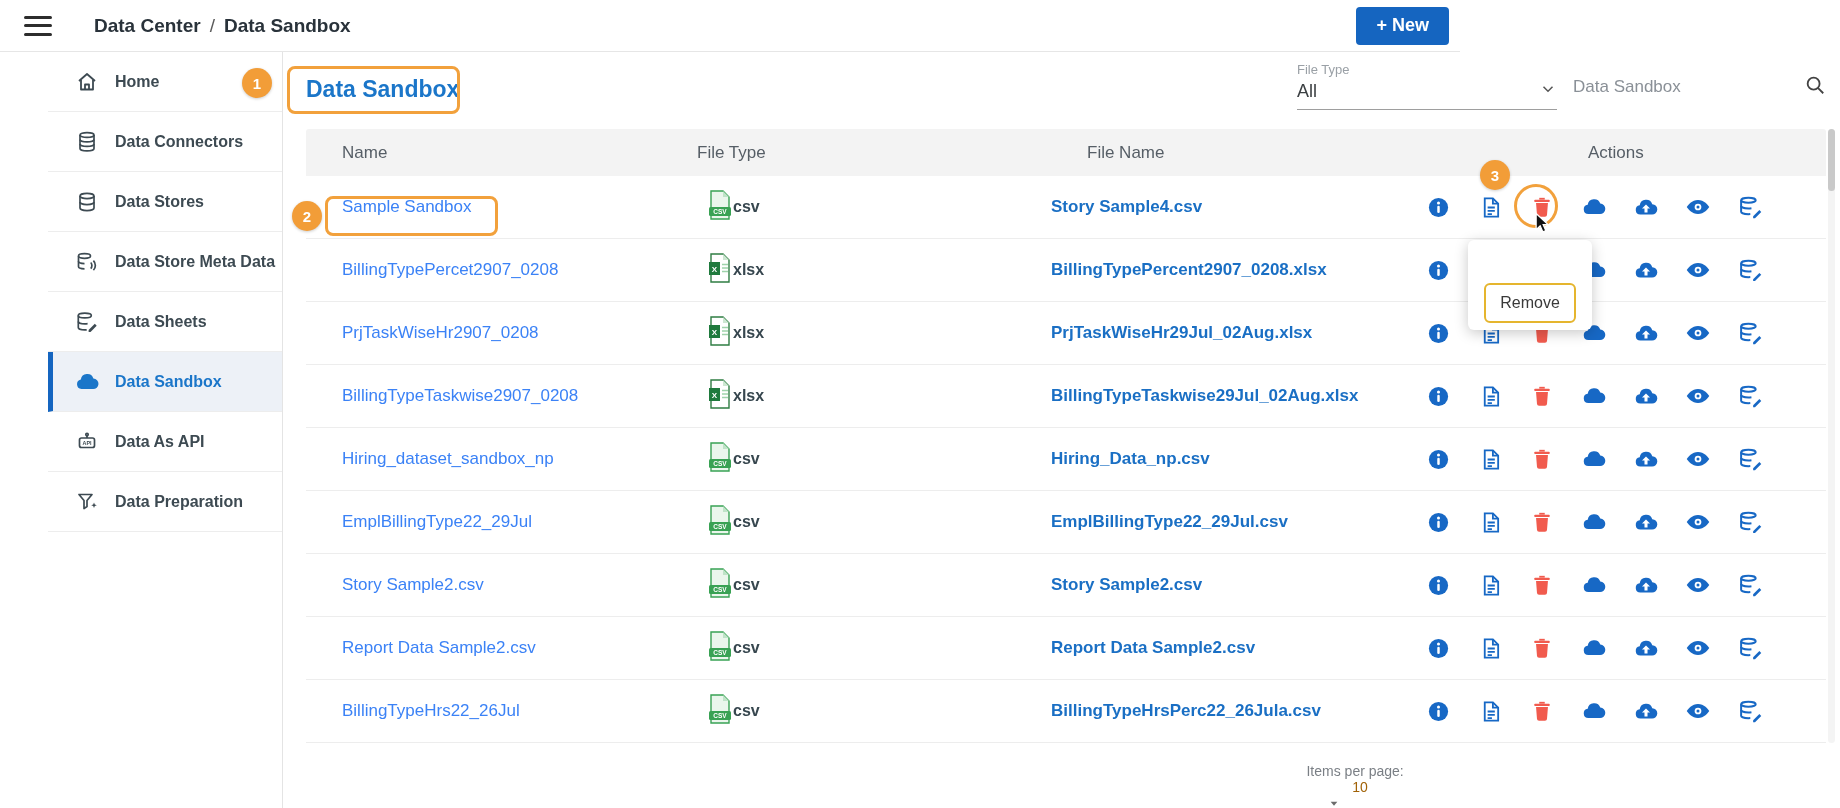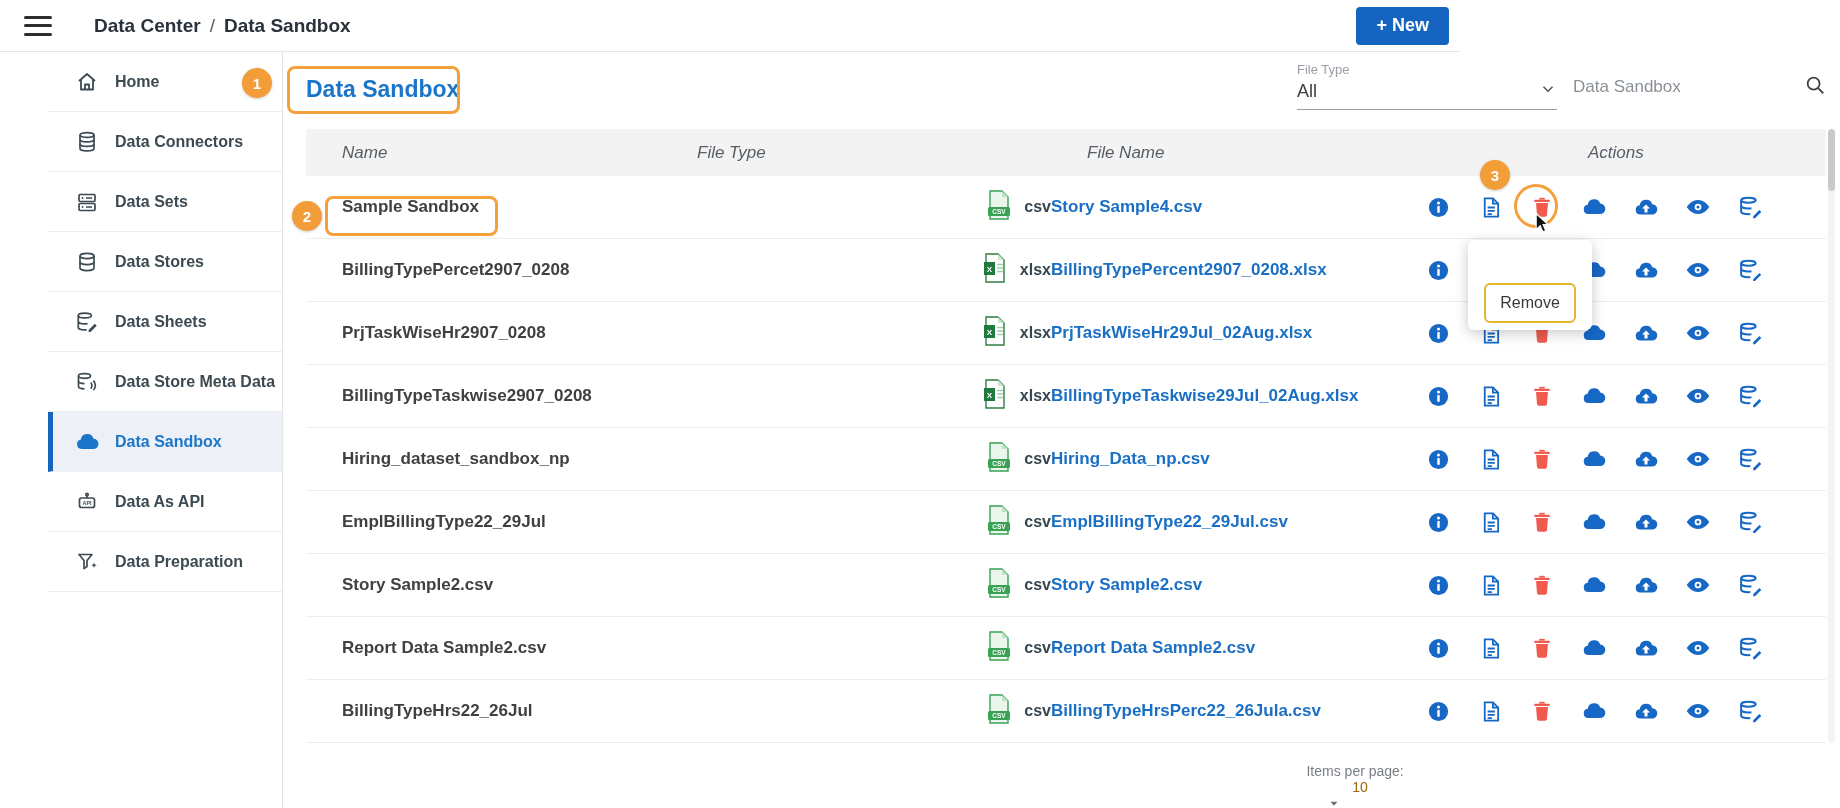--- a/index.html
+++ b/index.html
@@ -45,29 +45,29 @@
   .filetype label { display: block; font-size: 13px; color: #9aa0a6; }
   .ft-valuerow { display: flex; align-items: center; justify-content: space-between; margin-top: 3px; }
   .ft-valuerow .ft-value { font-size: 18px; color: #3c4043; }
 
   .search { position: absolute; left: 1290px; top: 22px; width: 253px; display: flex; align-items: center; justify-content: space-between; }
   .search input { border: none; outline: none; font-size: 17px; color: #8a9097; font-family: inherit; width: 210px; background: transparent; }
 
   
   .table { position: absolute; left: 23px; top: 77px; width: 1520px; }
   .thead, .trow { display: grid; grid-template-columns: 391px 354px 374px 1fr; align-items: center; }
-  .thead { height: 47px; background: #f3f3f3; color: #565e66; font-size: 17px; border-radius: 3px 3px 0 0; font-style: italic; }
+  .thead { height: 47px; background: #f3f3f3; color: #565e66; font-size: 17px; border-radius: 3px 3px 0 0; }
   .th-name { padding-left: 36px; }
   .th-file { padding-left: 36px; }
   .th-actions { padding-left: 163px; }
   .trow { height: 63px; border-bottom: 1px solid #ededed; background: #fff; }
   .c-name { padding-left: 36px; }
-  .link { color: #404040; font-size: 17px; font-weight: 700; cursor: pointer; }
+  .link { color: #3b82f6; font-size: 17px; font-weight: 400; cursor: pointer; }
   .link2 { color: #1a6fc4; font-size: 17px; font-weight: 700; }
-  .c-type { display: flex; align-items: center; gap: 12px; padding-left: 10px; justify-content: flex-end; }
+  .c-type { display: flex; align-items: center; gap: 0; padding-left: 10px; }
   .ft-label { font-size: 16px; font-weight: 700; color: #37474f; }
   .c-actions { display: flex; align-items: center; gap: 26px; }
   .act { width: 26px; height: 26px; display: flex; align-items: center; justify-content: center; cursor: pointer; }
 
   .scroll-track { position: absolute; left: 1545px; top: 77px; width: 7px; height: 614px; background: #f4f4f4; border-radius: 4px; }
   .scroll-thumb { position: absolute; left: 1545px; top: 77px; width: 7px; height: 62px; background: #c9c9c9; border-radius: 4px; }
 
   
   .pagination { position: absolute; top: 711px; right: 30px; height: 44px; display: flex; align-items: center; color: #7a7f85; font-size: 14px; flex-direction: column; }
   .pg-label { margin-right: 16px; }
@@ -130,61 +130,49 @@
             <path d="M5 5v4.5c0 1.3 3.1 2.4 7 2.4s7-1.1 7-2.4V5"></path>
             <path d="M5 9.5V14c0 1.3 3.1 2.4 7 2.4s7-1.1 7-2.4V9.5"></path>
             <path d="M5 14v4.5c0 1.3 3.1 2.4 7 2.4s7-1.1 7-2.4V14"></path>
           </svg>
         </span>
       <span class="sb-label">Data Connectors</span>
     </div>
     <div class="sb-item">
       <span class="sb-icon">
           <svg width="24" height="24" viewBox="0 0 24 24" fill="none" stroke="currentColor" stroke-width="1.7">
-            <rect x="4" y="4.5" width="16" height="7" rx="1.2"></rect>
-            <rect x="4" y="13.5" width="16" height="7" rx="1.2"></rect>
-            <circle cx="7.6" cy="8" r="0.9" fill="currentColor" stroke="none"></circle>
-            <circle cx="7.6" cy="17" r="0.9" fill="currentColor" stroke="none"></circle>
-            <path d="M11 8h6M11 17h6"></path>
-          </svg>
-        </span>
-      <span class="sb-label">Data Sets</span>
-    </div>
-    <div class="sb-item">
-      <span class="sb-icon">
-          <svg width="24" height="24" viewBox="0 0 24 24" fill="none" stroke="currentColor" stroke-width="1.7">
             <ellipse cx="12" cy="6" rx="7" ry="2.6"></ellipse>
             <path d="M5 6v12c0 1.4 3.1 2.6 7 2.6s7-1.2 7-2.6V6"></path>
             <path d="M5 12c0 1.4 3.1 2.6 7 2.6s7-1.2 7-2.6"></path>
           </svg>
         </span>
       <span class="sb-label">Data Stores</span>
-    </div>
-    <div class="sb-item">
-      <span class="sb-icon">
-          <svg width="24" height="24" viewBox="0 0 24 24" fill="none" stroke="currentColor" stroke-width="1.7">
-            <ellipse cx="9.8" cy="5.5" rx="6.5" ry="2.4"></ellipse>
-            <path d="M3.3 5.5v6c0 1.3 2.9 2.4 6.5 2.4 1 0 1.9-.08 2.8-.2"></path>
-            <path d="M3.3 11.5v6c0 1.3 2.9 2.4 6.5 2.4.6 0 1.3-.03 1.9-.1"></path>
-            <path d="M13.6 20l6.2-6.2 1.9 1.9-6.2 6.2h-1.9z" fill="currentColor" stroke="none"></path>
-          </svg>
-        </span>
-      <span class="sb-label">Data Sheets</span>
     </div>
     <div class="sb-item">
       <span class="sb-icon">
           <svg width="24" height="24" viewBox="0 0 24 24" fill="none" stroke="currentColor" stroke-width="1.7">
             <ellipse cx="9.5" cy="6" rx="6" ry="2.3"></ellipse>
             <path d="M3.5 6v10.5c0 1.3 2.7 2.3 6 2.3"></path>
             <path d="M3.5 11.3c0 1.3 2.7 2.3 6 2.3"></path>
             <path d="M15.7 12.5c1.6 1.6 1.6 4.6 0 6.2"></path>
             <path d="M18.4 10.6c2.6 2.6 2.6 7 0 9.6"></path>
           </svg>
         </span>
       <span class="sb-label">Data Store Meta Data</span>
+    </div>
+    <div class="sb-item">
+      <span class="sb-icon">
+          <svg width="24" height="24" viewBox="0 0 24 24" fill="none" stroke="currentColor" stroke-width="1.7">
+            <ellipse cx="9.8" cy="5.5" rx="6.5" ry="2.4"></ellipse>
+            <path d="M3.3 5.5v6c0 1.3 2.9 2.4 6.5 2.4 1 0 1.9-.08 2.8-.2"></path>
+            <path d="M3.3 11.5v6c0 1.3 2.9 2.4 6.5 2.4.6 0 1.3-.03 1.9-.1"></path>
+            <path d="M13.6 20l6.2-6.2 1.9 1.9-6.2 6.2h-1.9z" fill="currentColor" stroke="none"></path>
+          </svg>
+        </span>
+      <span class="sb-label">Data Sheets</span>
     </div>
     <div class="sb-item active">
       <span class="sb-icon">
           <svg width="26" height="26" viewBox="0 0 24 24">
             <path d="M6.9 18.5a4.4 4.4 0 0 1-.6-8.7 6 6 0 0 1 11.6-1.1 4.6 4.6 0 0 1-.4 9.8z" fill="currentColor"></path>
           </svg>
         </span>
       <span class="sb-label">Data Sandbox</span>
     </div>
     <div class="sb-item">

